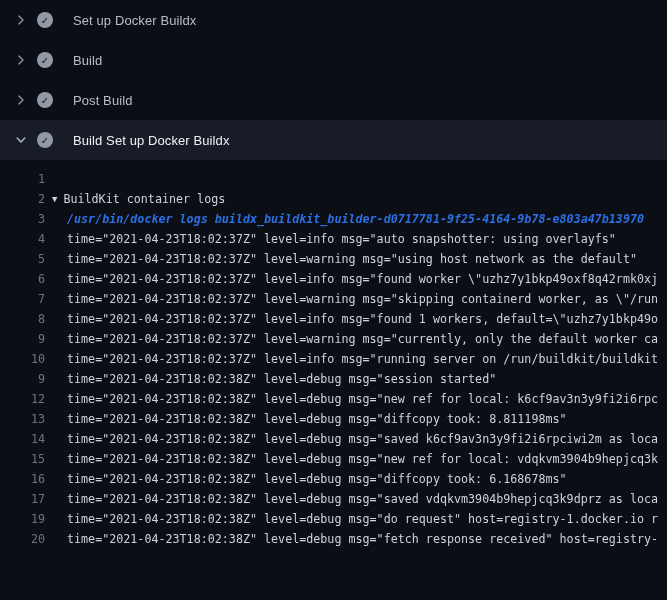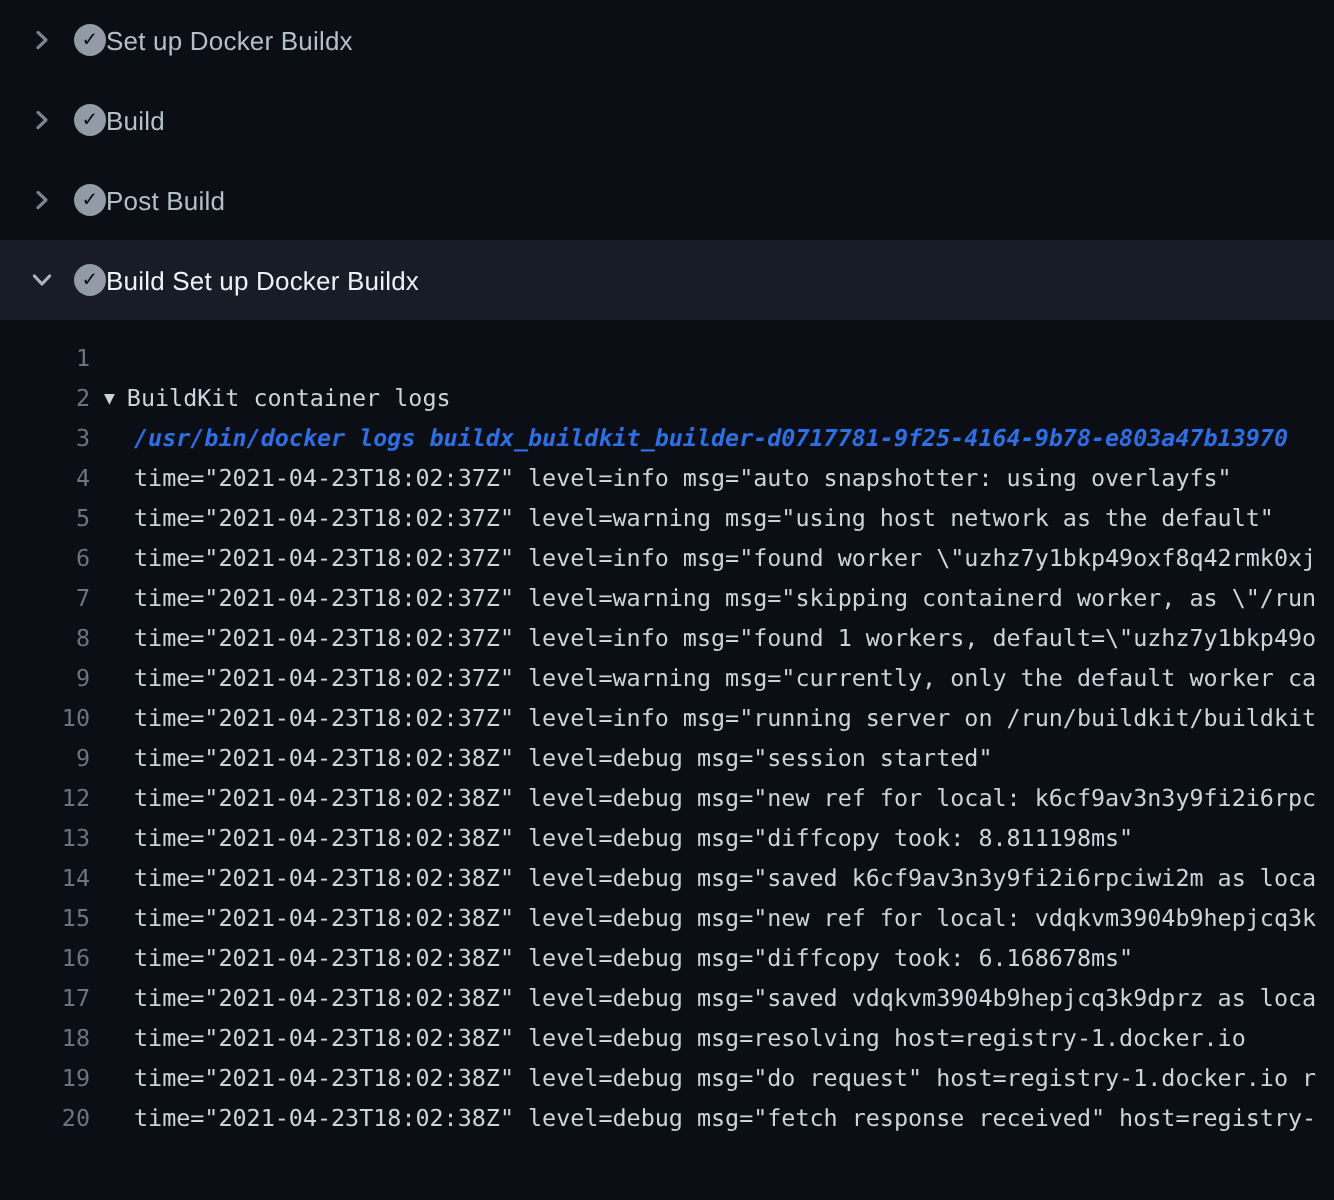--- a/index.html
+++ b/index.html
@@ -45,21 +45,21 @@
     margin-left:8px;
     width:16px;height:16px;
     border-radius:50%;
     background:var(--circle);
     color:var(--check);
     font-size:10px;font-weight:700;
     display:flex;align-items:center;justify-content:center;
     flex:0 0 16px;
   }
   .step-label{
-    margin-left:0;
+    margin-left:20px;
     font-size:13px;
     color:var(--title);
     letter-spacing:.1px;
   }
   .step-row.expanded .step-label{color:var(--title-active);}
   
   .log{
     padding-top:9px;
     font-family:"DejaVu Sans Mono","Liberation Mono",monospace;
     font-size:11.7px;
@@ -209,24 +209,20 @@
   <div class="log-row k-child">
     <span class="log-num">16</span>
     <span class="log-text">time="2021-04-23T18:02:38Z" level=debug msg="diffcopy took: 6.168678ms"</span>
   </div>
 
   <div class="log-row k-child">
     <span class="log-num">17</span>
     <span class="log-text">time="2021-04-23T18:02:38Z" level=debug msg="saved vdqkvm3904b9hepjcq3k9dprz as loca</span>
   </div>
 
-  <div class="log-row k-child">
-    <span class="log-num">18</span>
-    <span class="log-text">time="2021-04-23T18:02:38Z" level=debug msg=resolving host=registry-1.docker.io</span>
-  </div>
 
   <div class="log-row k-child">
     <span class="log-num">19</span>
     <span class="log-text">time="2021-04-23T18:02:38Z" level=debug msg="do request" host=registry-1.docker.io r</span>
   </div>
 
 
   <div class="log-row k-child">
     <span class="log-num">20</span>
     <span class="log-text">time="2021-04-23T18:02:38Z" level=debug msg="fetch response received" host=registry-</span>

